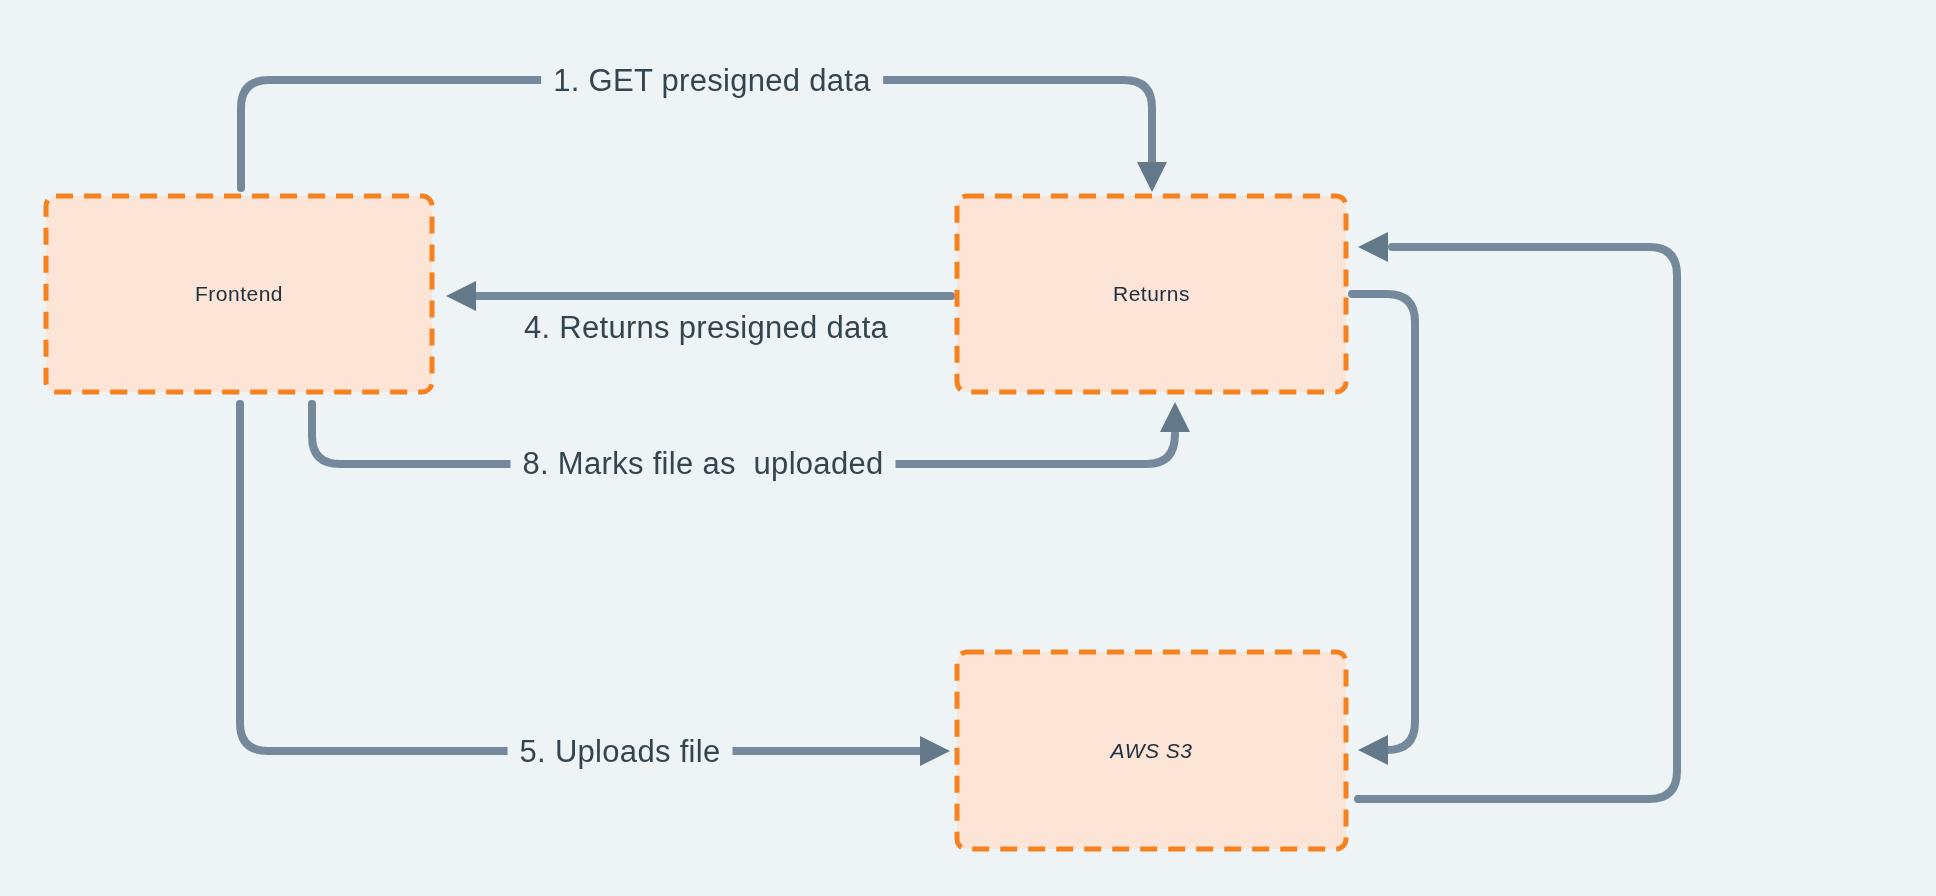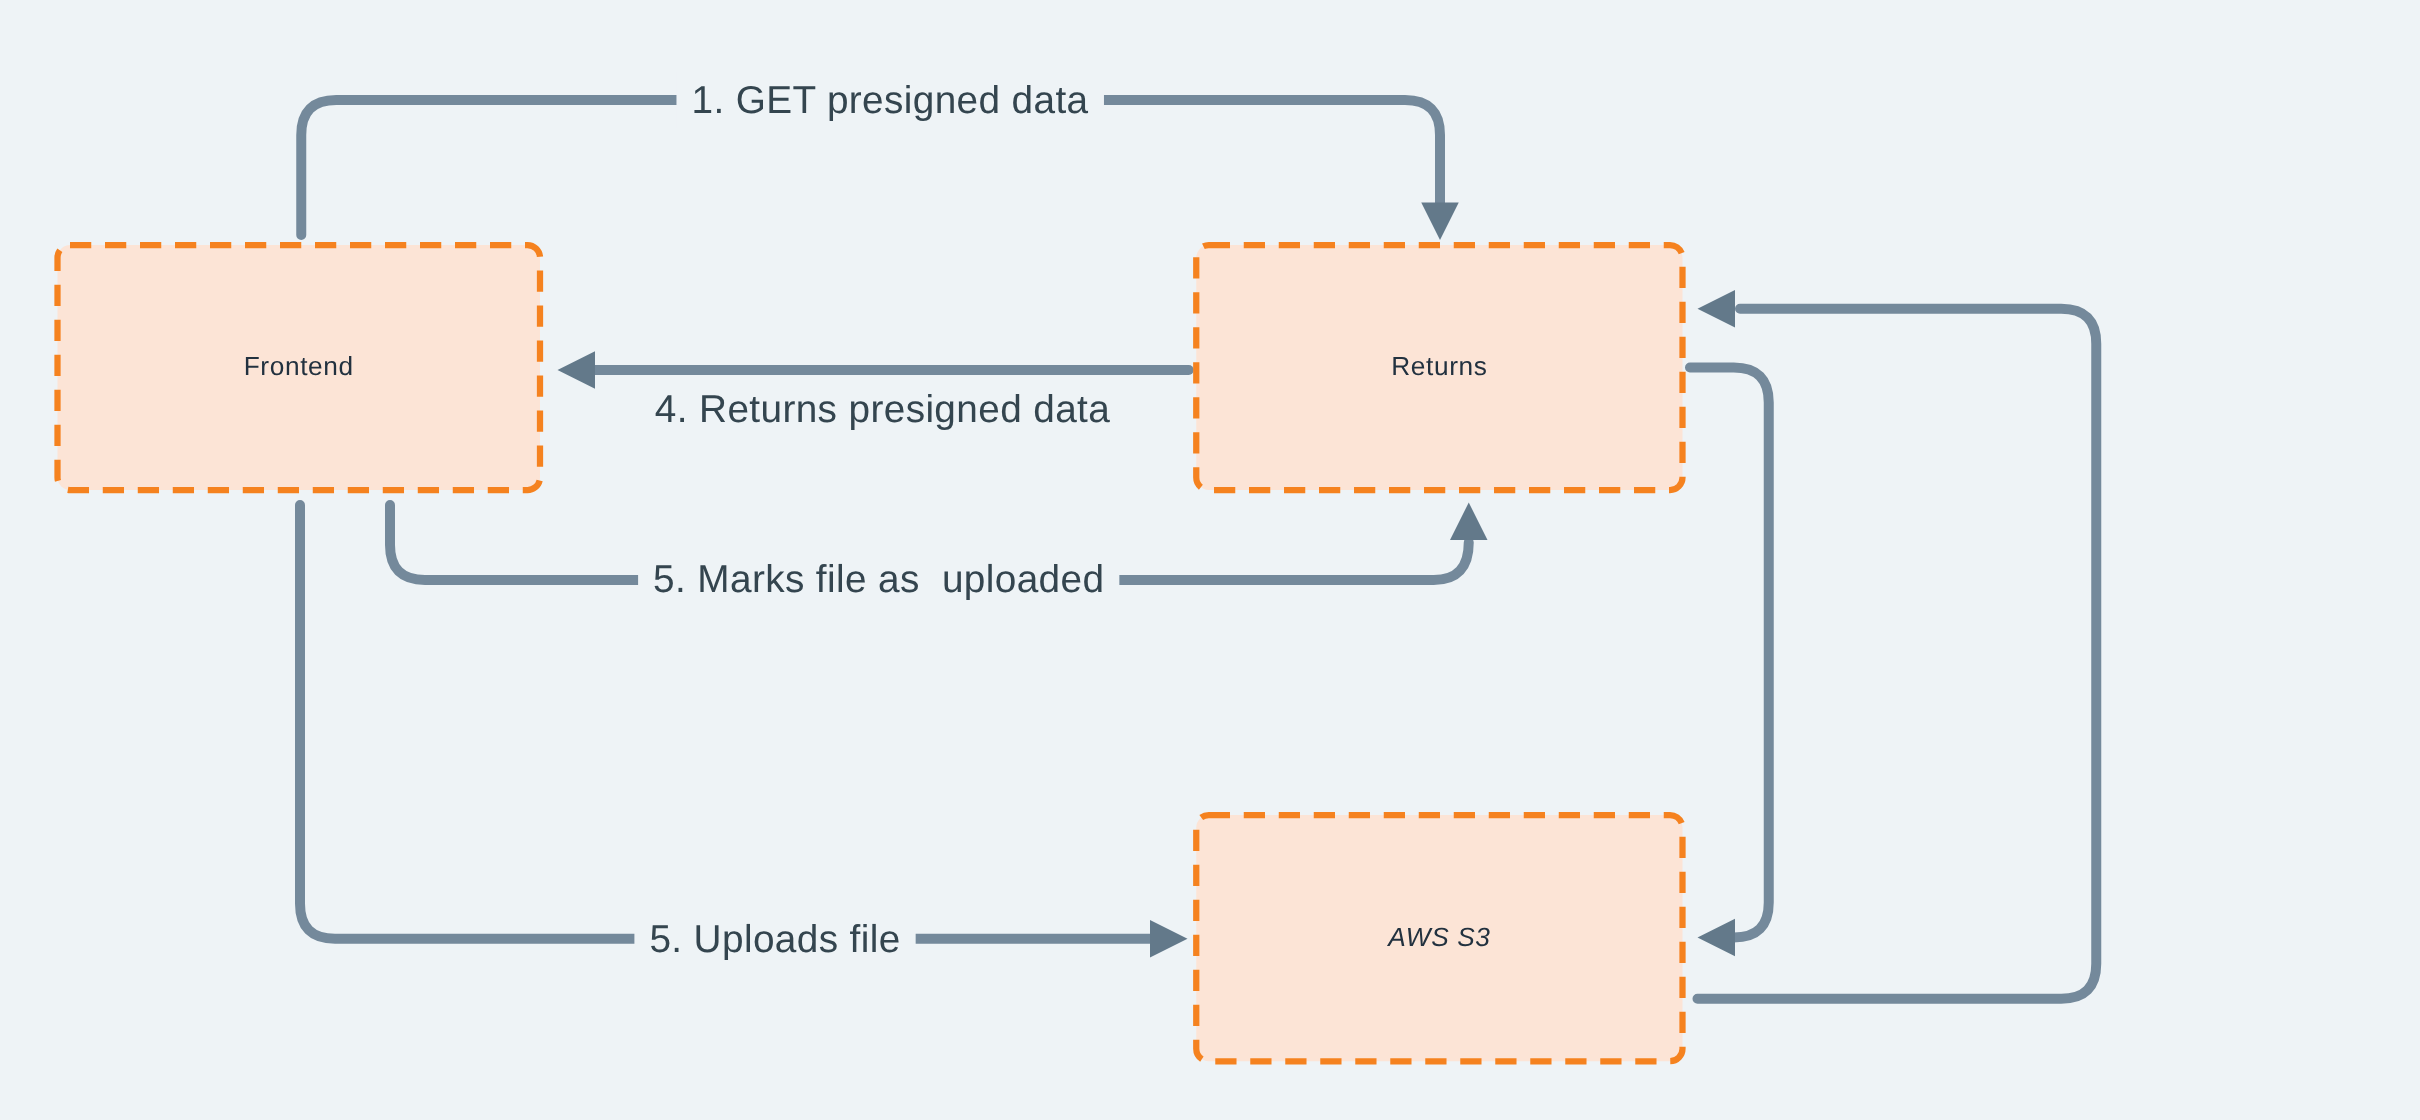--- a/index.html
+++ b/index.html
@@ -74,15 +74,15 @@
     </g>
   </svg>
 
   <div class="node-label" style="left:46px; top:196px; width:386px; height:196px;">Frontend</div>
   <div class="node-label" style="left:957px; top:196px; width:389px; height:196px;">Returns</div>
   <div class="node-label" style="left:957px; top:652px; width:389px; height:197px;font-style:italic;">AWS S3</div>
 
   <div class="edge-label" style="left:712px; top:80px;">1. GET presigned data</div>
   <div class="edge-label" style="left:706px; top:296px;margin-top:31px;">4. Returns presigned data</div>
   <div class="edge-label" style="left:620px; top:708px;margin-top:43px;">5. Uploads file</div>
-  <div class="edge-label" style="left:703px; top:463px;">5. Marks file as  uploaded</div>
+  <div class="edge-label" style="left:703px; top:463px;">8. Marks file as  uploaded</div>
 
 </div>
 
 </body></html>

